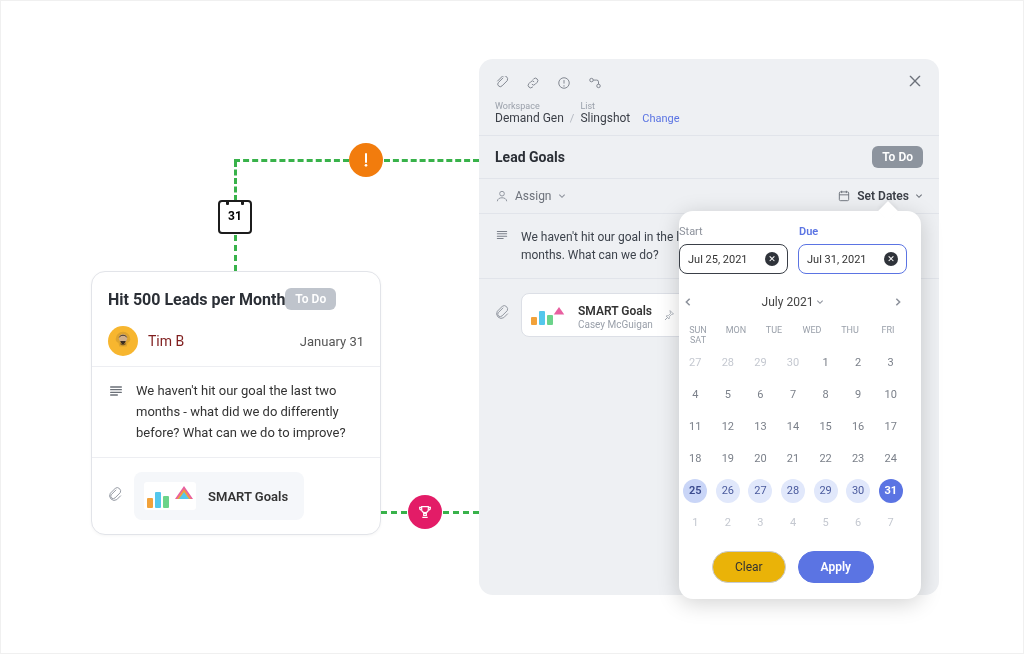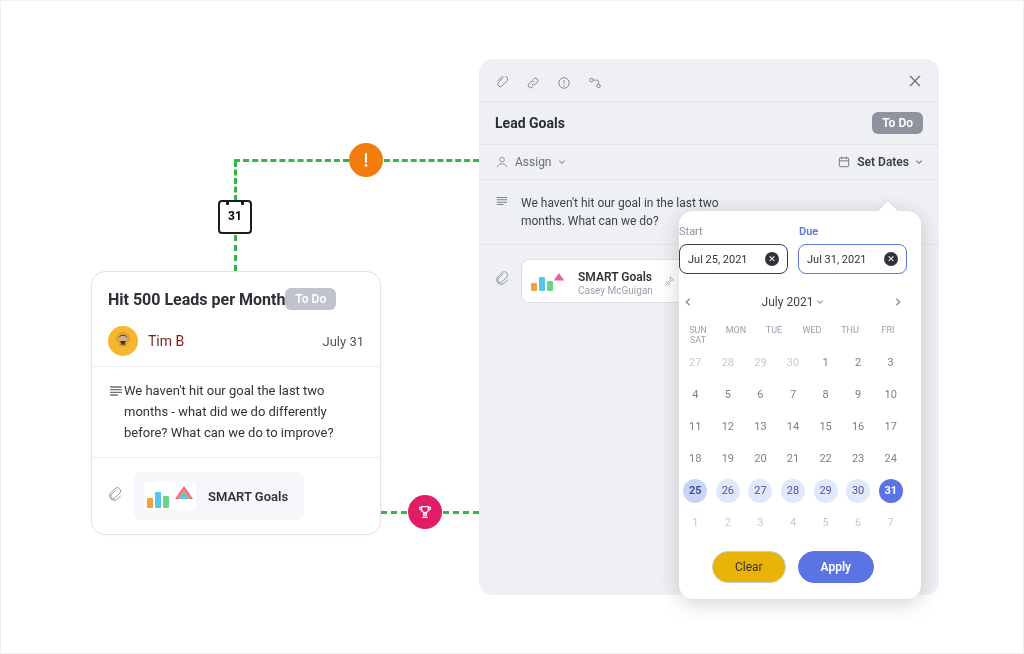--- a/index.html
+++ b/index.html
@@ -35,21 +35,21 @@
   }
   .card-row.first { border-top:none; padding-top:4px; }
   .person { display:flex; align-items:center; gap:10px; }
   .avatar {
     width:30px; height:30px; border-radius:50%; background:#f7b62f;
     display:flex; align-items:center; justify-content:center; overflow:hidden;
   }
   .avatar svg { width:22px; height:22px; }
   .person-name { font-size:14px; color:#7f1d1d; }
   .date-small { font-size:13px; color:#555; }
-  .desc-row { padding: 14px 16px; display:flex; border-top:1px solid #edeef2; }
+  .desc-row { padding: 14px 16px; display:flex; gap:12px; border-top:1px solid #edeef2; }
   .desc-icon { flex:none; color:#6b7078; margin-top:2px; }
   .desc-text { font-size:13px; color:#333; line-height:1.6; }
   .attach-row { padding: 14px 16px; display:flex; gap:12px; align-items:center; border-top:1px solid #edeef2; }
   .attach-chip {
     display:flex; align-items:center; gap:12px;
     padding:10px 16px 10px 10px; background:#f5f7fa; border-radius:8px;
   }
   .chart-thumb { width:52px; height:28px; border-radius:3px; background:#fff; position:relative; overflow:hidden; }
   .attach-name { font-size:13px; font-weight:600; color:#333; }
 
@@ -215,21 +215,21 @@
         <svg viewBox="0 0 24 24">
             <circle cx="12" cy="9" r="4.5" fill="#e8c39e"></circle>
             <path d="M12 2a8 8 0 00-8 8c0 2.5 3 4 3 4l1 4h8l1-4s3-1.5 3-4a8 8 0 00-8-8z" fill="#4a3a2b" opacity=".15"></path>
             <path d="M8 8c1-3 7-3 8 0" stroke="#3a2d22" stroke-width="1" fill="none"></path>
             <path d="M9 15c1 1.5 5 1.5 6 0" stroke="#3a2d22" stroke-width=".8" fill="none"></path>
             <path d="M9 12c.5 2 1.5 3.5 3 3.5s2.5-1.5 3-3.5" fill="#3a2d22"></path>
           </svg>
       </div>
       <span class="person-name">Tim B</span>
     </div>
-    <span class="date-small">July 31</span>
+    <span class="date-small">January 31</span>
   </div>
   <div class="desc-row">
     <span class="desc-icon">
       <svg width="16" height="16" viewBox="0 0 24 24">
           <path d="M4 6h16M4 10h16M4 14h16M4 18h10" stroke="#6b7078" stroke-width="2" stroke-linecap="round"></path>
         </svg>
     </span>
     <div class="desc-text">We haven't hit our goal the last two months - what did we do differently before? What can we do to improve?</div>
   </div>
   <div class="attach-row">
@@ -282,20 +282,32 @@
           </svg>
         </span>
     </div>
     <span class="close-x">
       <svg width="16" height="16" viewBox="0 0 24 24">
           <path d="M5 5l14 14M19 5L5 19" stroke="#6c717a" stroke-width="2" stroke-linecap="round"></path>
         </svg>
     </span>
   </div>
 
+  <div class="crumbs">
+    <div>
+      <span class="lbl">Workspace</span>
+      <span class="val">Demand Gen</span>
+    </div>
+    <span class="sep">/</span>
+    <div>
+      <span class="lbl">List</span>
+      <span class="val">Slingshot</span>
+    </div>
+    <span class="change">Change</span>
+  </div>
 
   <div class="title-row">
     <span class="ttl">Lead Goals</span>
     <span class="badge" style="background:#8d949e">To Do</span>
   </div>
 
   <div class="assign-row">
     <div class="assign-left">
       <svg width="14" height="14" viewBox="0 0 24 24">
           <circle cx="12" cy="8" r="4" stroke="#8c919b" stroke-width="1.6" fill="none"></circle>

